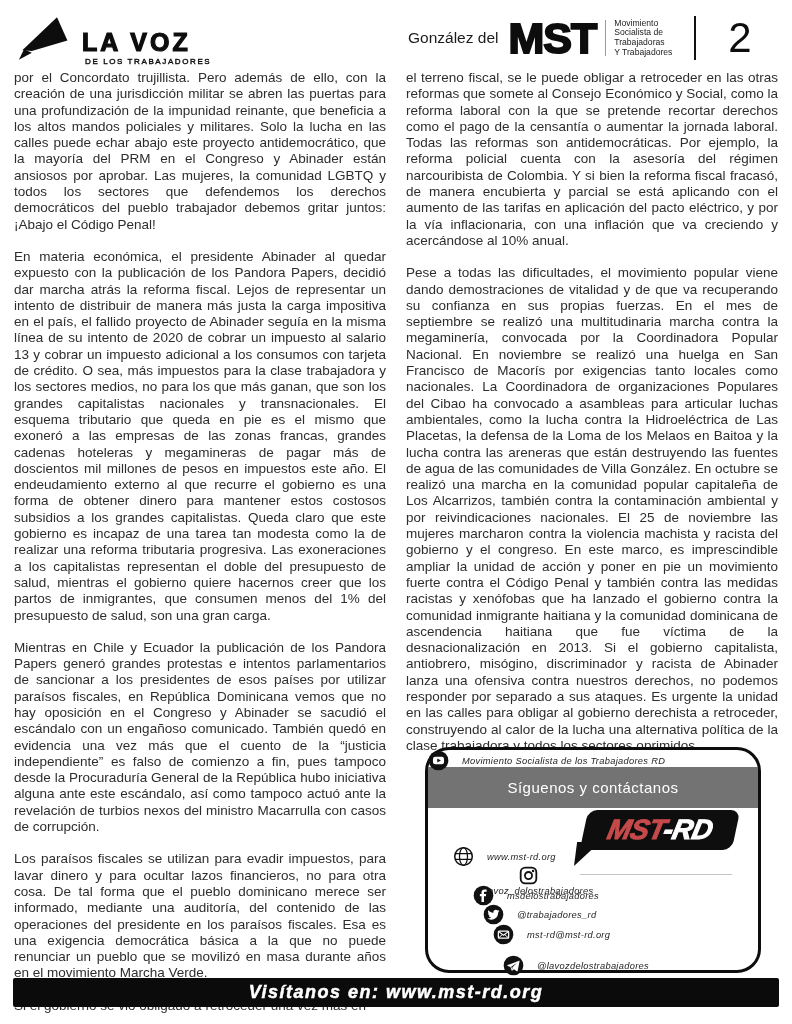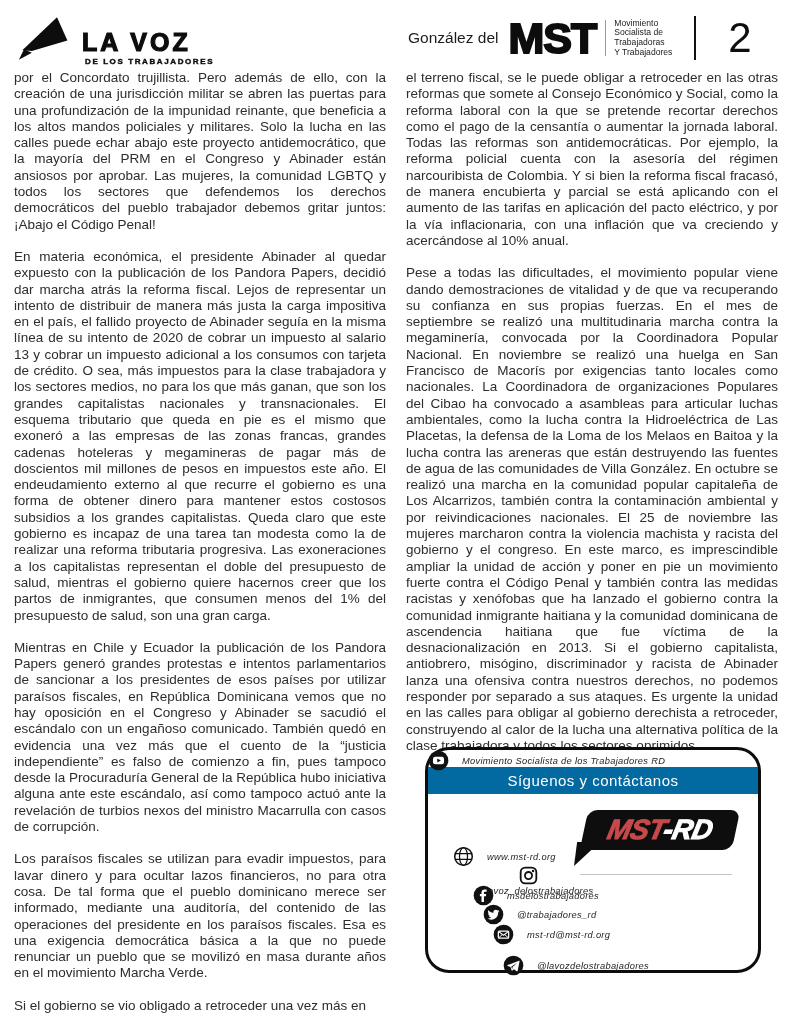--- a/index.html
+++ b/index.html
@@ -15,21 +15,21 @@
   
   .logo-left{position:absolute;left:18px;top:12px;width:230px;height:52px;}
   .flag-icon{position:absolute;left:0;top:2px;width:52px;height:48px;}
   .logo-title{
     position:absolute;left:64px;top:16px;
     font-size:25px;font-weight:900;letter-spacing:3px;color:#0d0d0d;
     -webkit-text-stroke:1.2px #0d0d0d;
   }
   .logo-sub{
     position:absolute;left:67px;top:45px;
-    font-size:8px;font-weight:700;letter-spacing:1.6px;color:#0d0d0d;
+    font-size:8px;font-weight:400;letter-spacing:1.6px;color:#0d0d0d;
     -webkit-text-stroke:0.4px #0d0d0d;
   }
   .masthead{
     position:absolute;left:408px;top:10px;height:56px;width:370px;
     display:flex;align-items:center;
   }
   .mh-prefix{font-size:15.5px;color:#1c1c1c;margin-right:10px;white-space:nowrap;}
   .mh-brand{
     font-size:43px;font-weight:900;color:#0d0d0d;letter-spacing:-1px;
     -webkit-text-stroke:2px #0d0d0d;line-height:1;margin-right:9px;
@@ -48,22 +48,22 @@
   }
   .col-left{left:14px;}
   .col-right{left:406px;}
   .col p{margin:0 0 16px 0;}
   
   .card{
     position:absolute;left:425px;top:747px;width:330px;height:220px;
     border:3px solid #0d0d0d;border-radius:24px;background:#fff;
   }
   .card-titlebar{
-    position:absolute;left:0;top:17px;width:100%;height:27px;
-    background:#0369a1;color:#fff;display:flex;align-items:center;justify-content:center;
+    position:absolute;left:0;top:17px;width:100%;height:41px;
+    background:#737373;color:#fff;display:flex;align-items:center;justify-content:center;
     font-size:15px;letter-spacing:.5px;font-weight:500;
   }
   .c-row{position:absolute;display:flex;align-items:center;}
   .c-row .cicon{width:21px;height:21px;flex:0 0 21px;}
   .c-row .clabel{
     margin-left:13px;font-size:9.3px;font-style:italic;color:#1e1e1e;
     letter-spacing:.3px;white-space:nowrap;
   }
   .c-row:nth-of-type(1){left:15px;top:76px;}
   .c-row:nth-of-type(2){left:25px;top:96px;}
@@ -205,14 +205,17 @@
       <span class="clabel">Movimiento Socialista de los Trabajadores RD</span>
     </div>
 
     <div class="mst-logo">
       <span class="mst-logo-text"><span class="mst-red">MST</span><span class="mst-white">-RD</span></span>
     </div>
     <div class="mst-logo-tail"></div>
     <div class="card-line"></div>
   </div>
 
+  <div class="footer-bar">
+    <span class="footer-text">Visítanos en: www.mst-rd.org</span>
+  </div>
 
 </div>
 
 </body></html>

